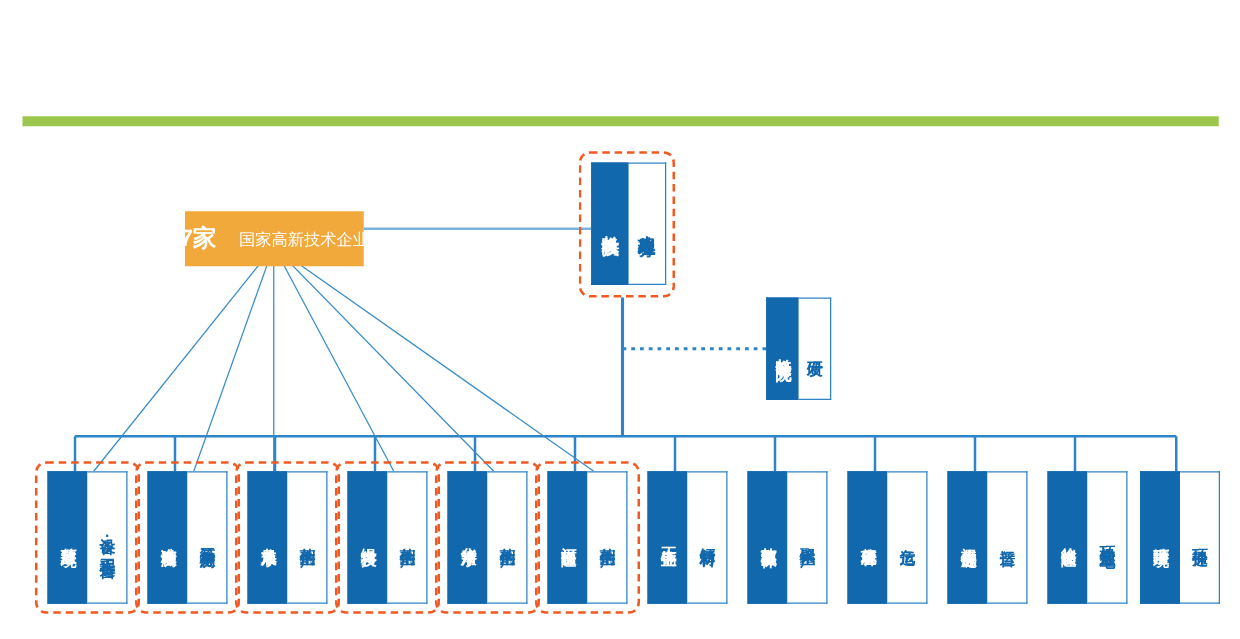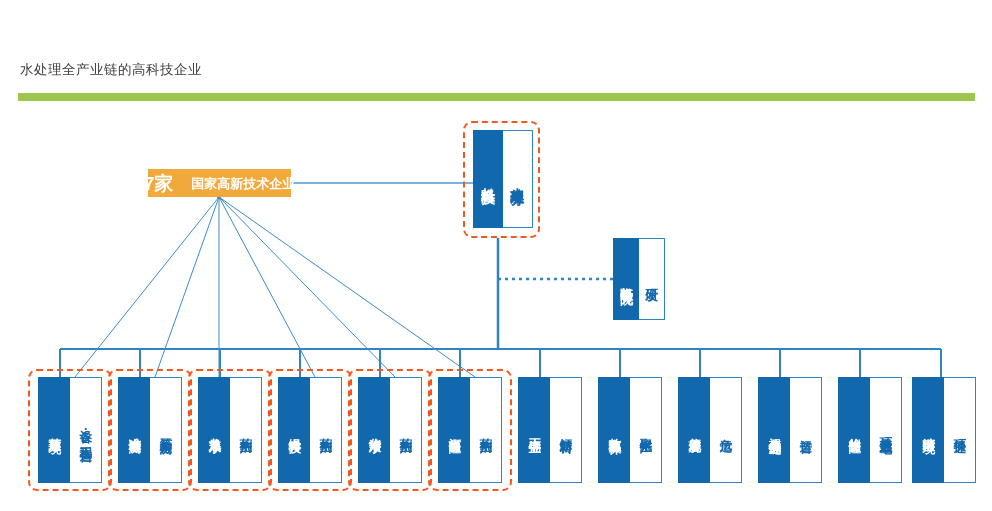--- a/index.html
+++ b/index.html
@@ -26,28 +26,28 @@
     position:absolute;left:18px;top:93px;
     width:957px;height:8px;background:#9cc74c;
   }
 
   
   svg.links{position:absolute;left:0;top:0;width:992px;height:511px;}
 
   
   .badge{
     position:absolute;left:148px;top:169px;
-    width:143px;height:28px;
+    width:143px;height:44px;
     background:#f2a93b;
     color:#ffffff;
     display:flex;align-items:center;justify-content:center;
     white-space:nowrap;
   }
   .badge .num{font-size:19px;font-weight:bold;line-height:1;letter-spacing:0;}
-  .badge .rest{font-size:13px;font-weight:bold;line-height:1;margin-left:18px;text-align:right;}
+  .badge .rest{font-size:13px;font-weight:normal;line-height:1;margin-left:18px;text-align:right;}
 
   
   .node{
     position:absolute;
     display:flex;
     box-sizing:border-box;
   }
   .node .half{
     box-sizing:border-box;
     display:flex;align-items:center;justify-content:center;
@@ -80,21 +80,20 @@
   
   .top-node .half{font-size:14px;}
   .res-node .half{font-size:13px;}
   .leaf .half{font-size:12.5px;}
 </style>
 </head>
 <body>
 
 <div class="page">
 
-  <div class="subtitle">水处理全产业链的高科技企业</div>
   <div class="greenbar"></div>
 
   <svg class="links" viewBox="0 0 992 511">
 
     <line x1="291" y1="183" x2="473" y2="183" stroke="#7ab3dc" stroke-width="2"></line>
 
     <line x1="498" y1="238" x2="498" y2="349" stroke="#2f84c6" stroke-width="2.5"></line>
 
     <line x1="498" y1="279" x2="613" y2="279" stroke="#2f84c6" stroke-width="2.5" stroke-dasharray="3,4"></line>
 

